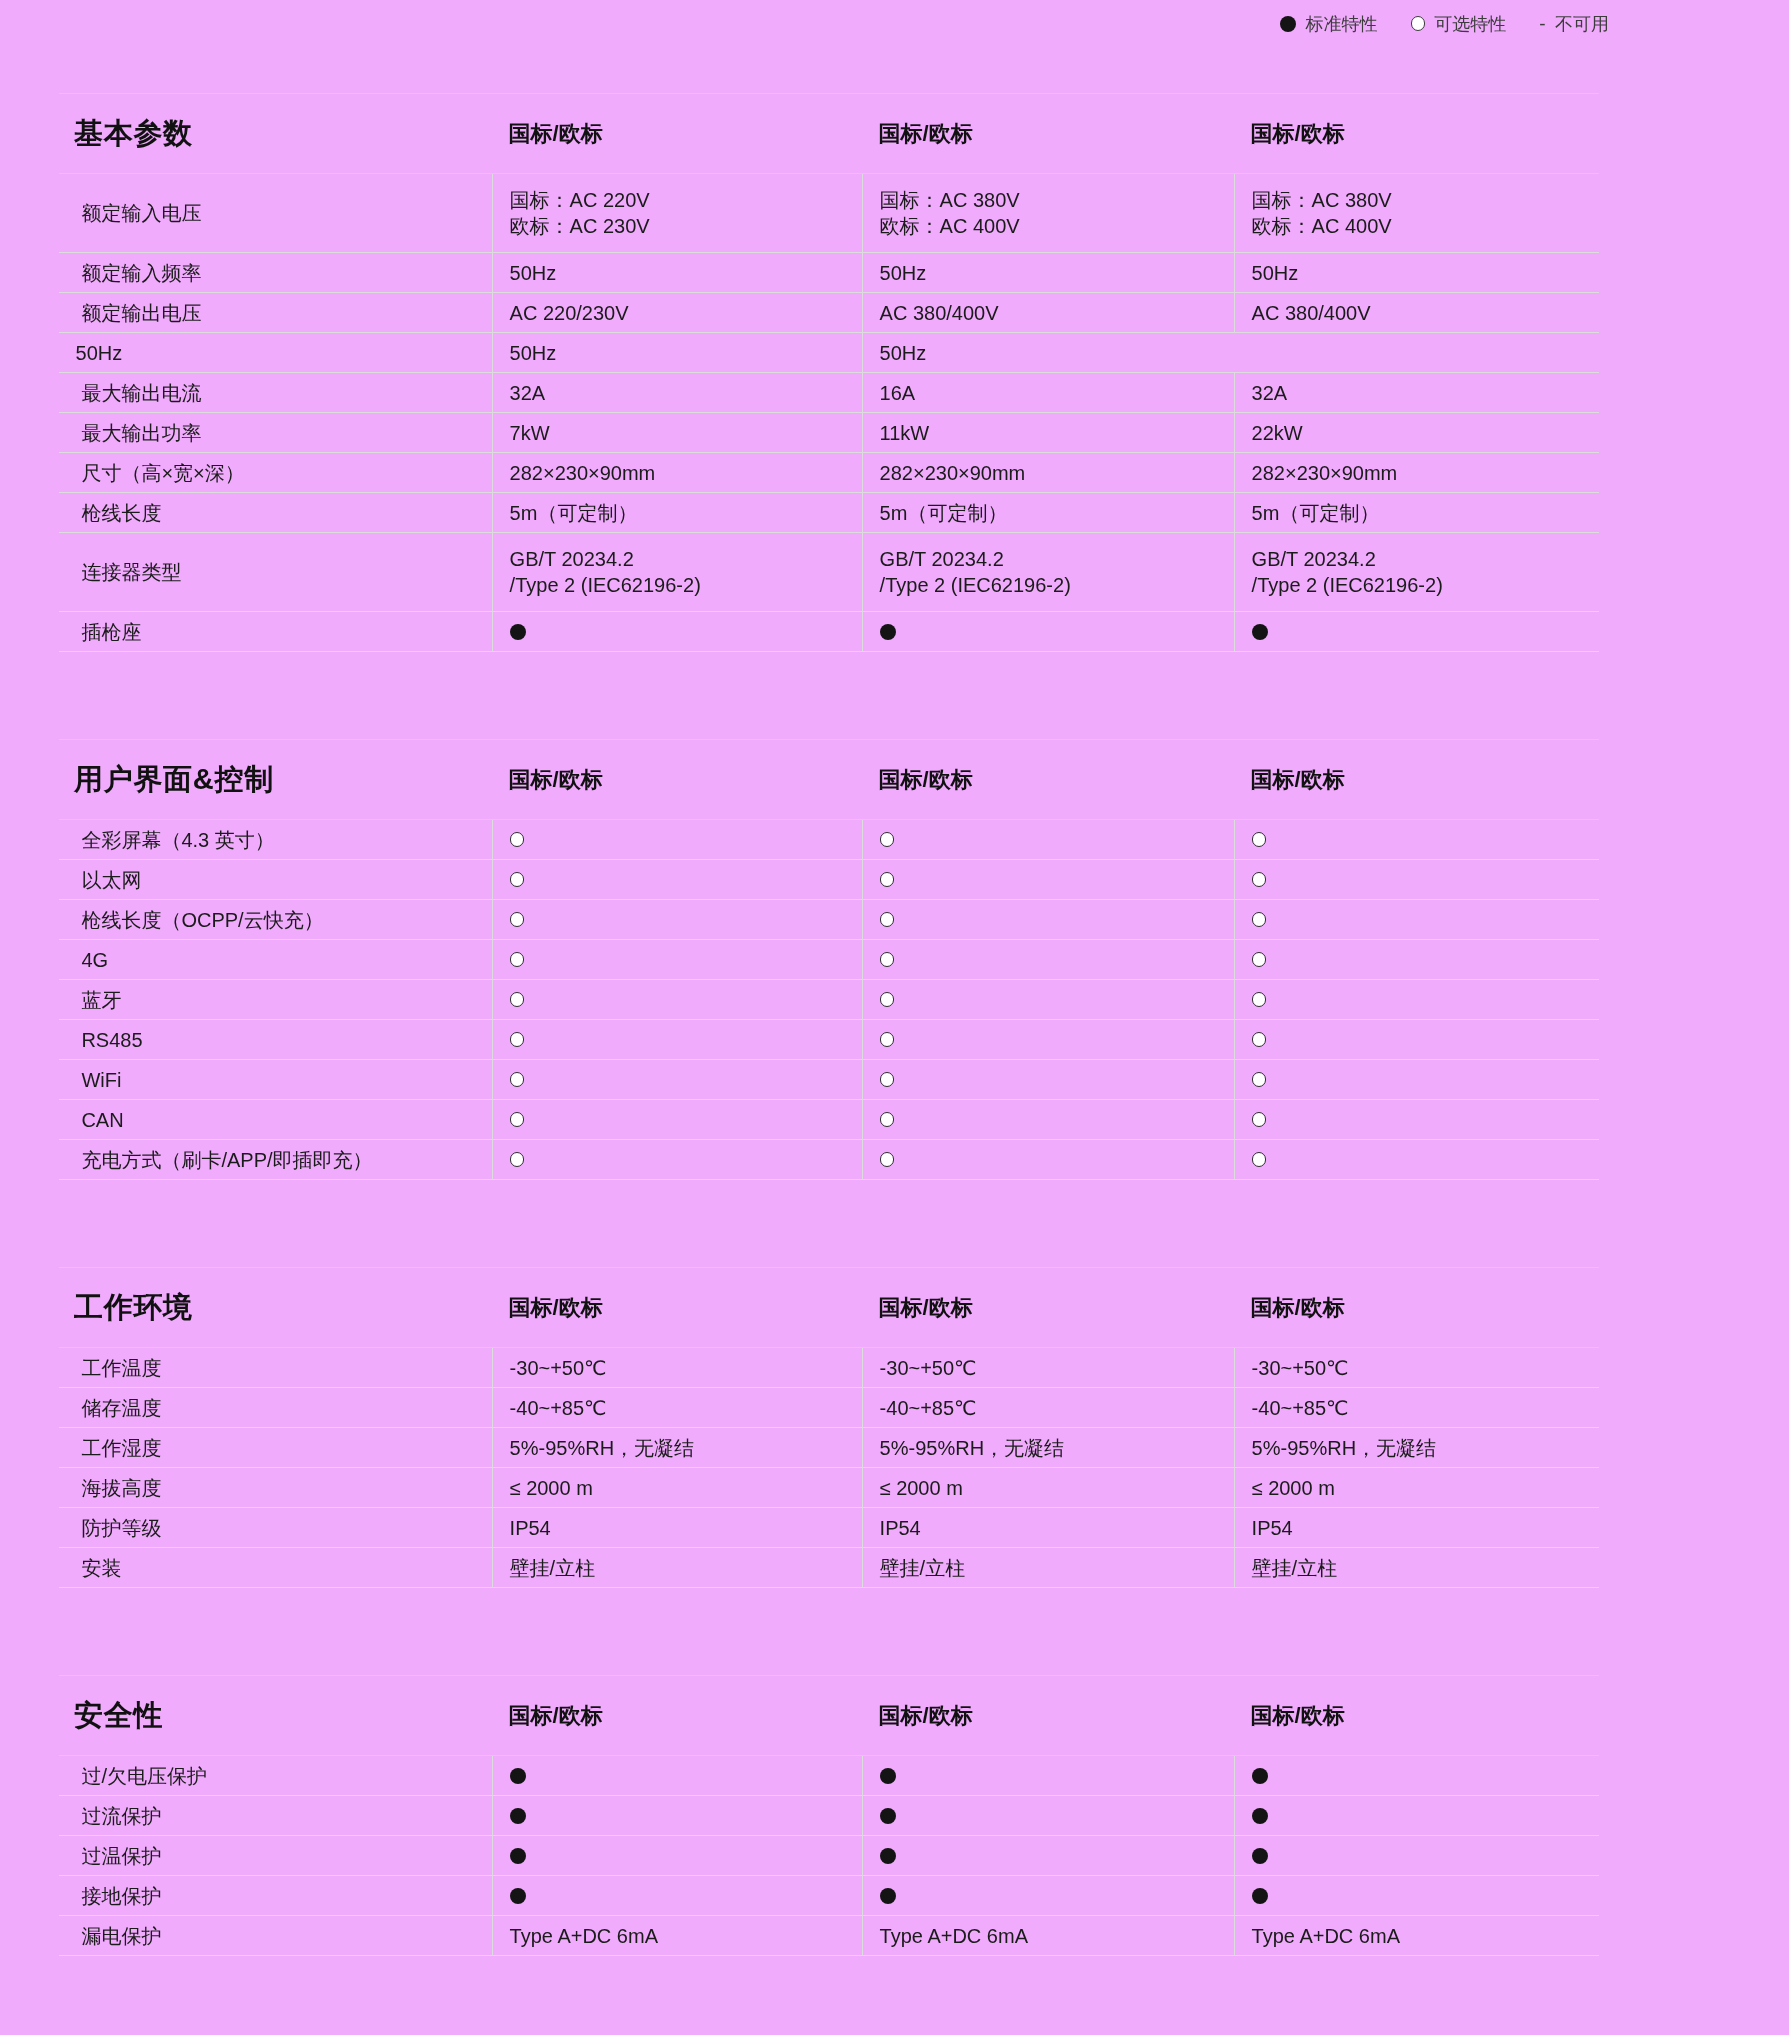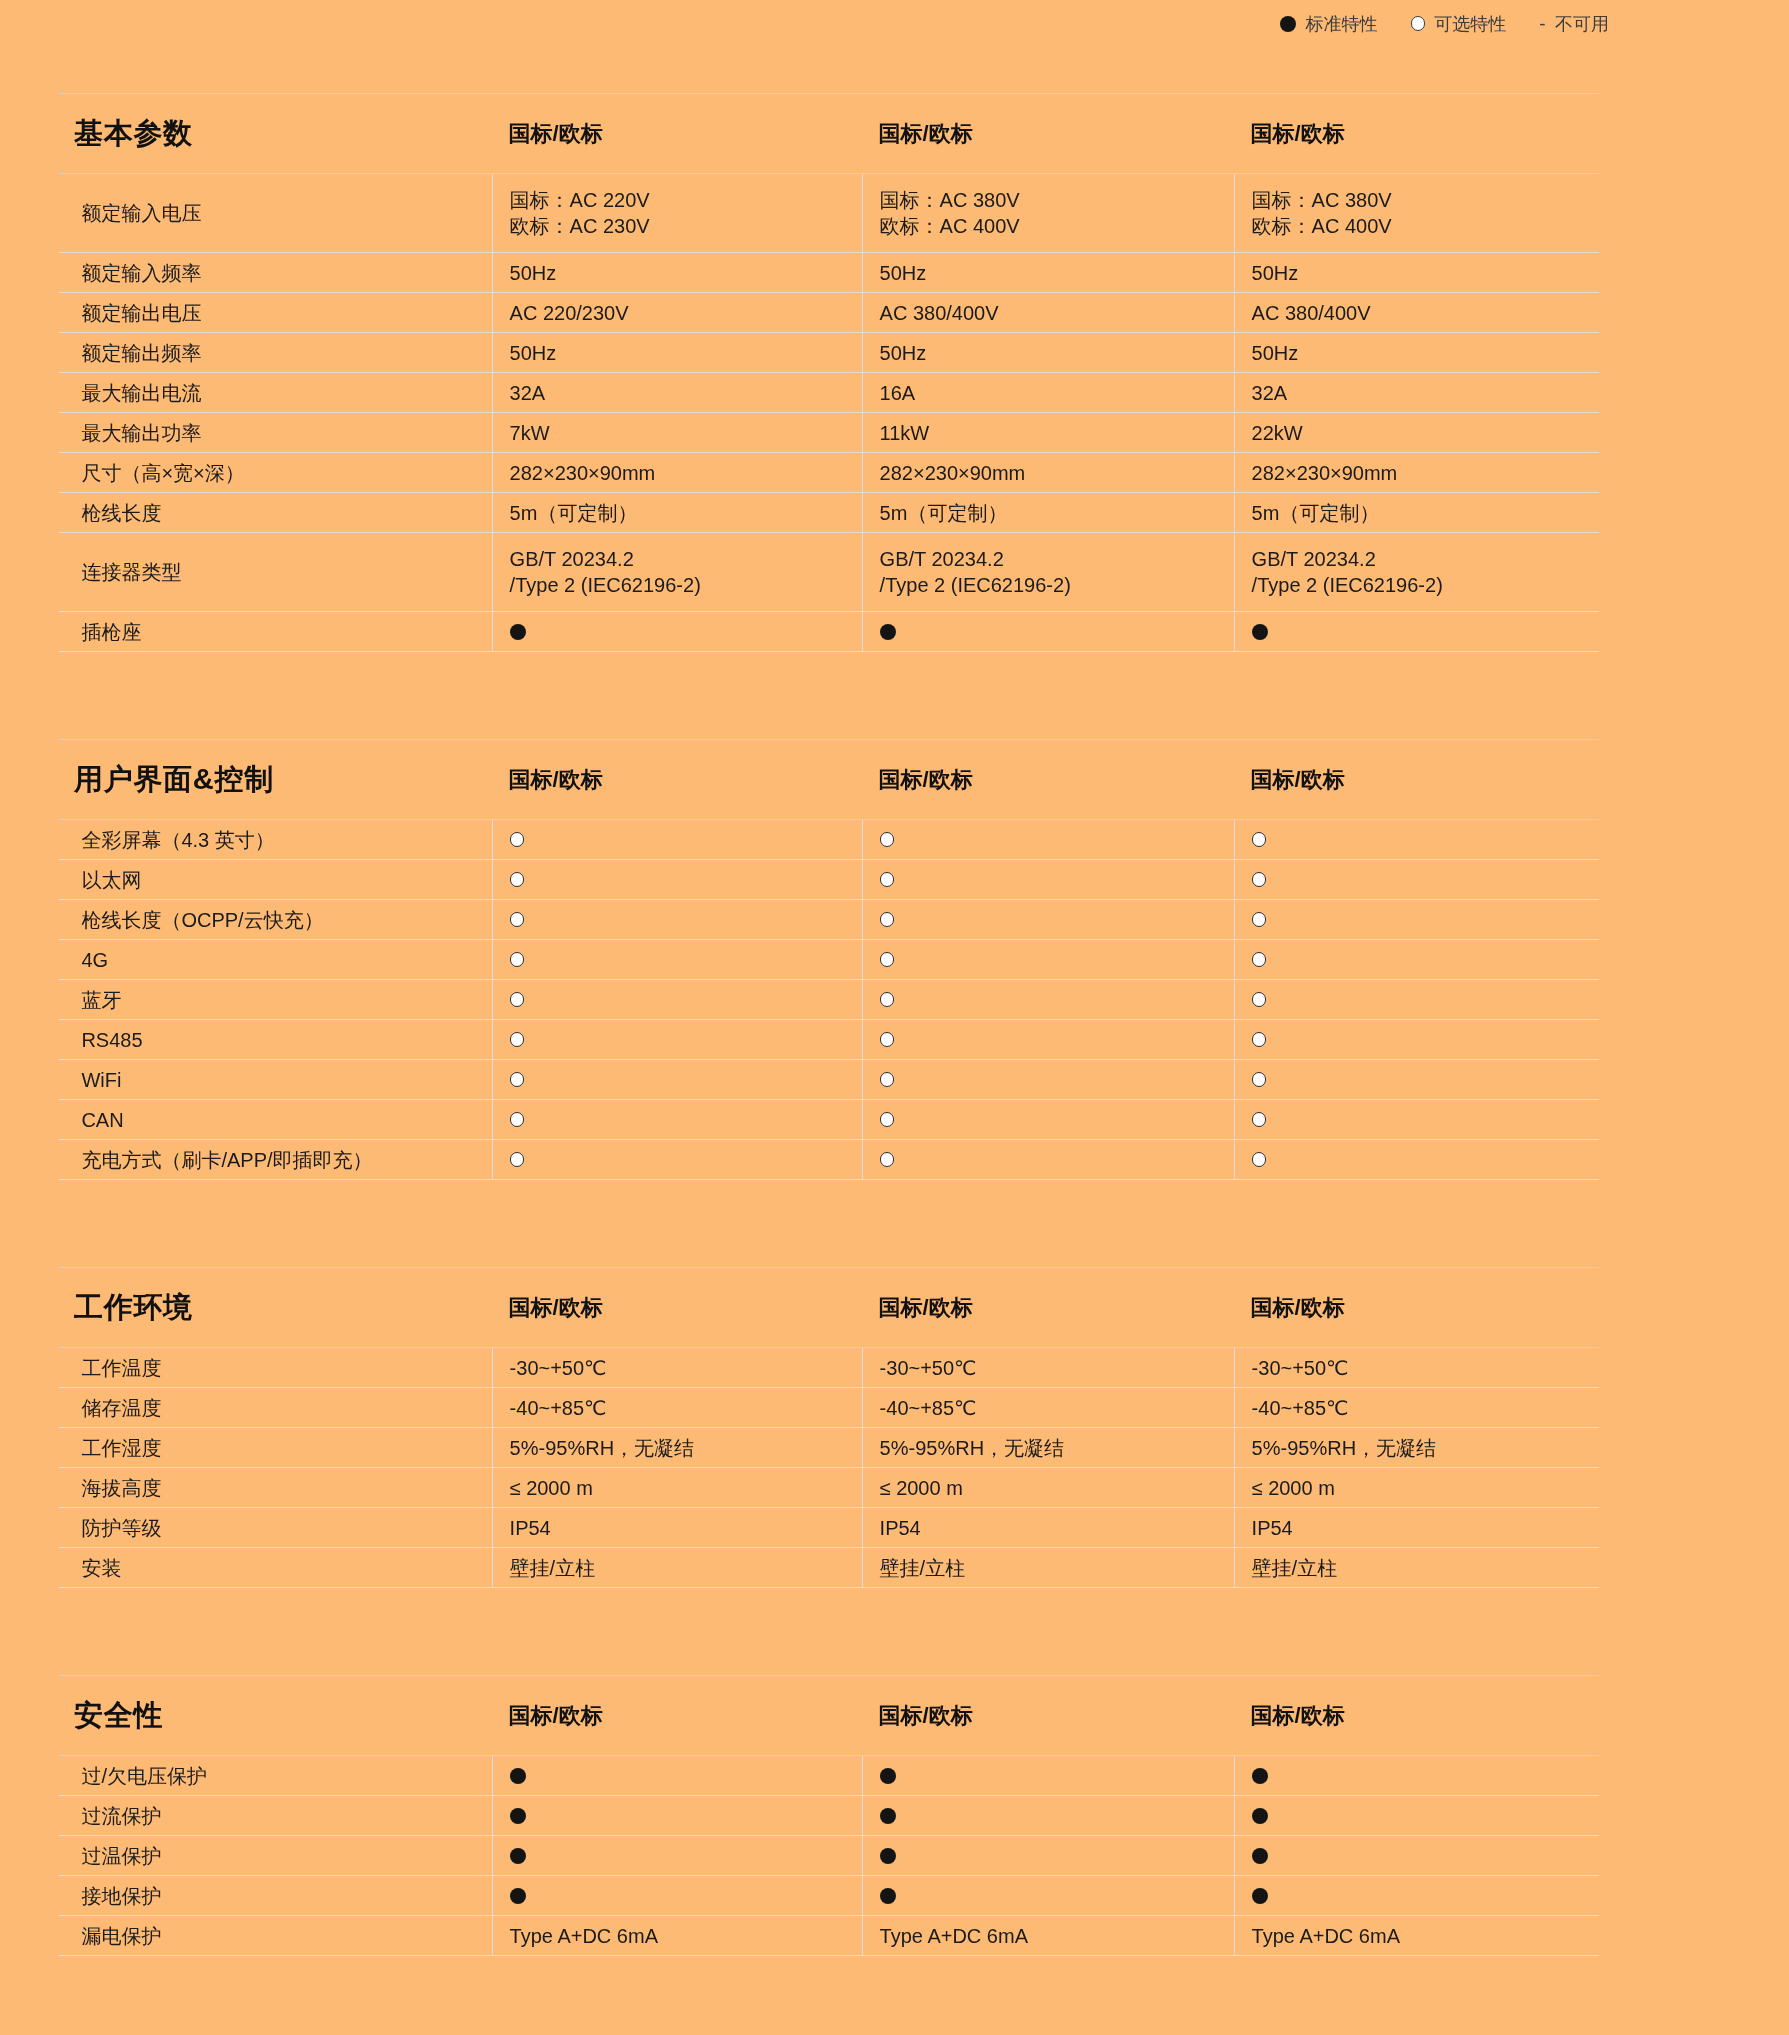--- a/index.html
+++ b/index.html
@@ -1,21 +1,21 @@
 <!DOCTYPE html>
 <html style="font-size:11.5px"><head>
 <meta charset="utf-8">
 <style>
   html,body{margin:0;padding:0;background:#ffffff;}
   body{
     width:1789px;height:2035px;
     font-family:"Liberation Sans","DejaVu Sans",sans-serif;
     color:#1b1b1b;
   }
-  .page{position:relative;width:1789px;height:2035px;background:#fdba74;overflow:hidden;}
+  .page{position:relative;width:1789px;height:2035px;background:#f0abfc;overflow:hidden;}
 
   
   .legend{
     position:absolute;top:11.5px;right:180px;
     display:flex;align-items:center;gap:33px;
     font-size:18px;color:#3c3c3c;white-space:nowrap;
   }
   .legend-item{display:flex;align-items:center;gap:9.4px;}
   .icon-dot{width:16px;height:16px;border-radius:50%;background:#141414;display:inline-block;flex:none;}
   .icon-circle{width:12.3px;height:12.3px;border-radius:50%;border:1.8px solid #3c3c3c;background:#fff;display:inline-block;flex:none;}
@@ -109,21 +109,20 @@
               <div>AC 220/230V</div>
             </div>
             <div class="cell">
               <div>AC 380/400V</div>
             </div>
             <div class="cell">
               <div>AC 380/400V</div>
             </div>
           </div>
           <div class="row h1">
-            <div class="cell label">额定输出频率</div>
             <div class="cell">
               <div>50Hz</div>
             </div>
             <div class="cell">
               <div>50Hz</div>
             </div>
             <div class="cell">
               <div>50Hz</div>
             </div>
           </div>

